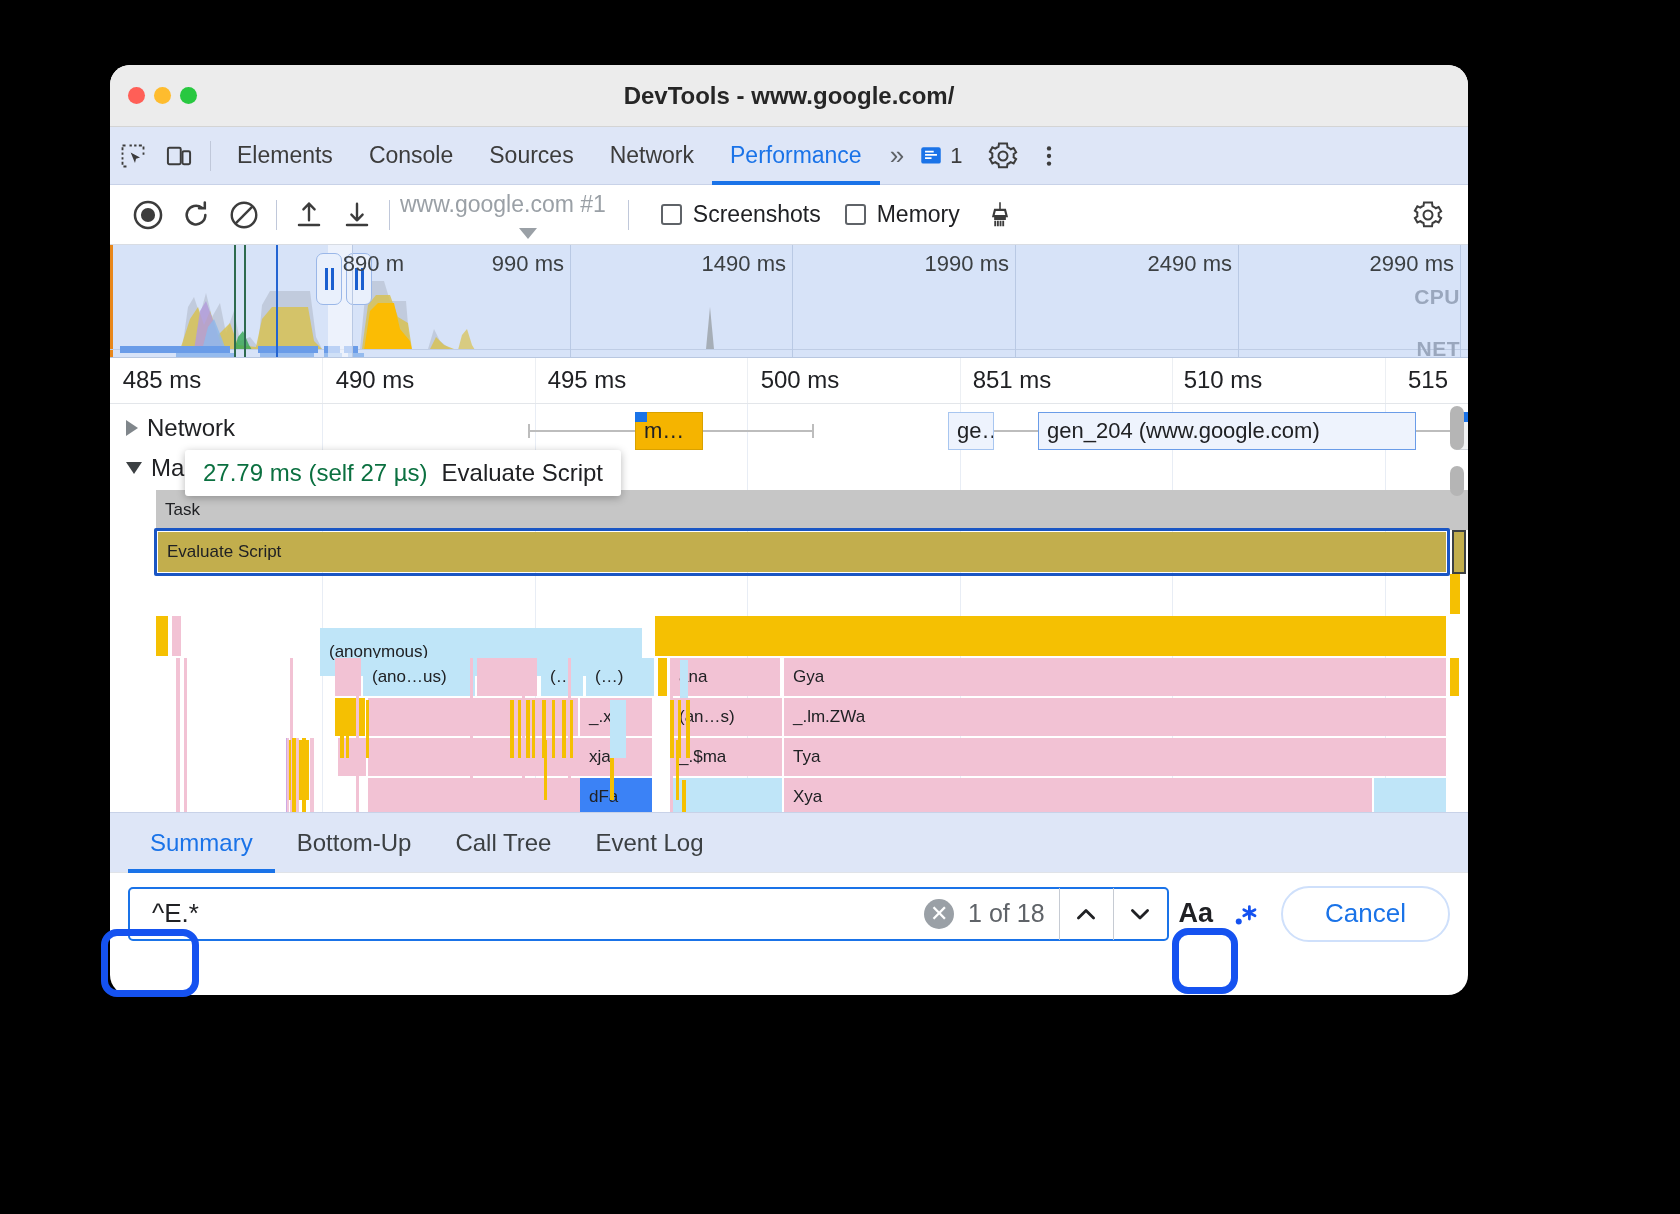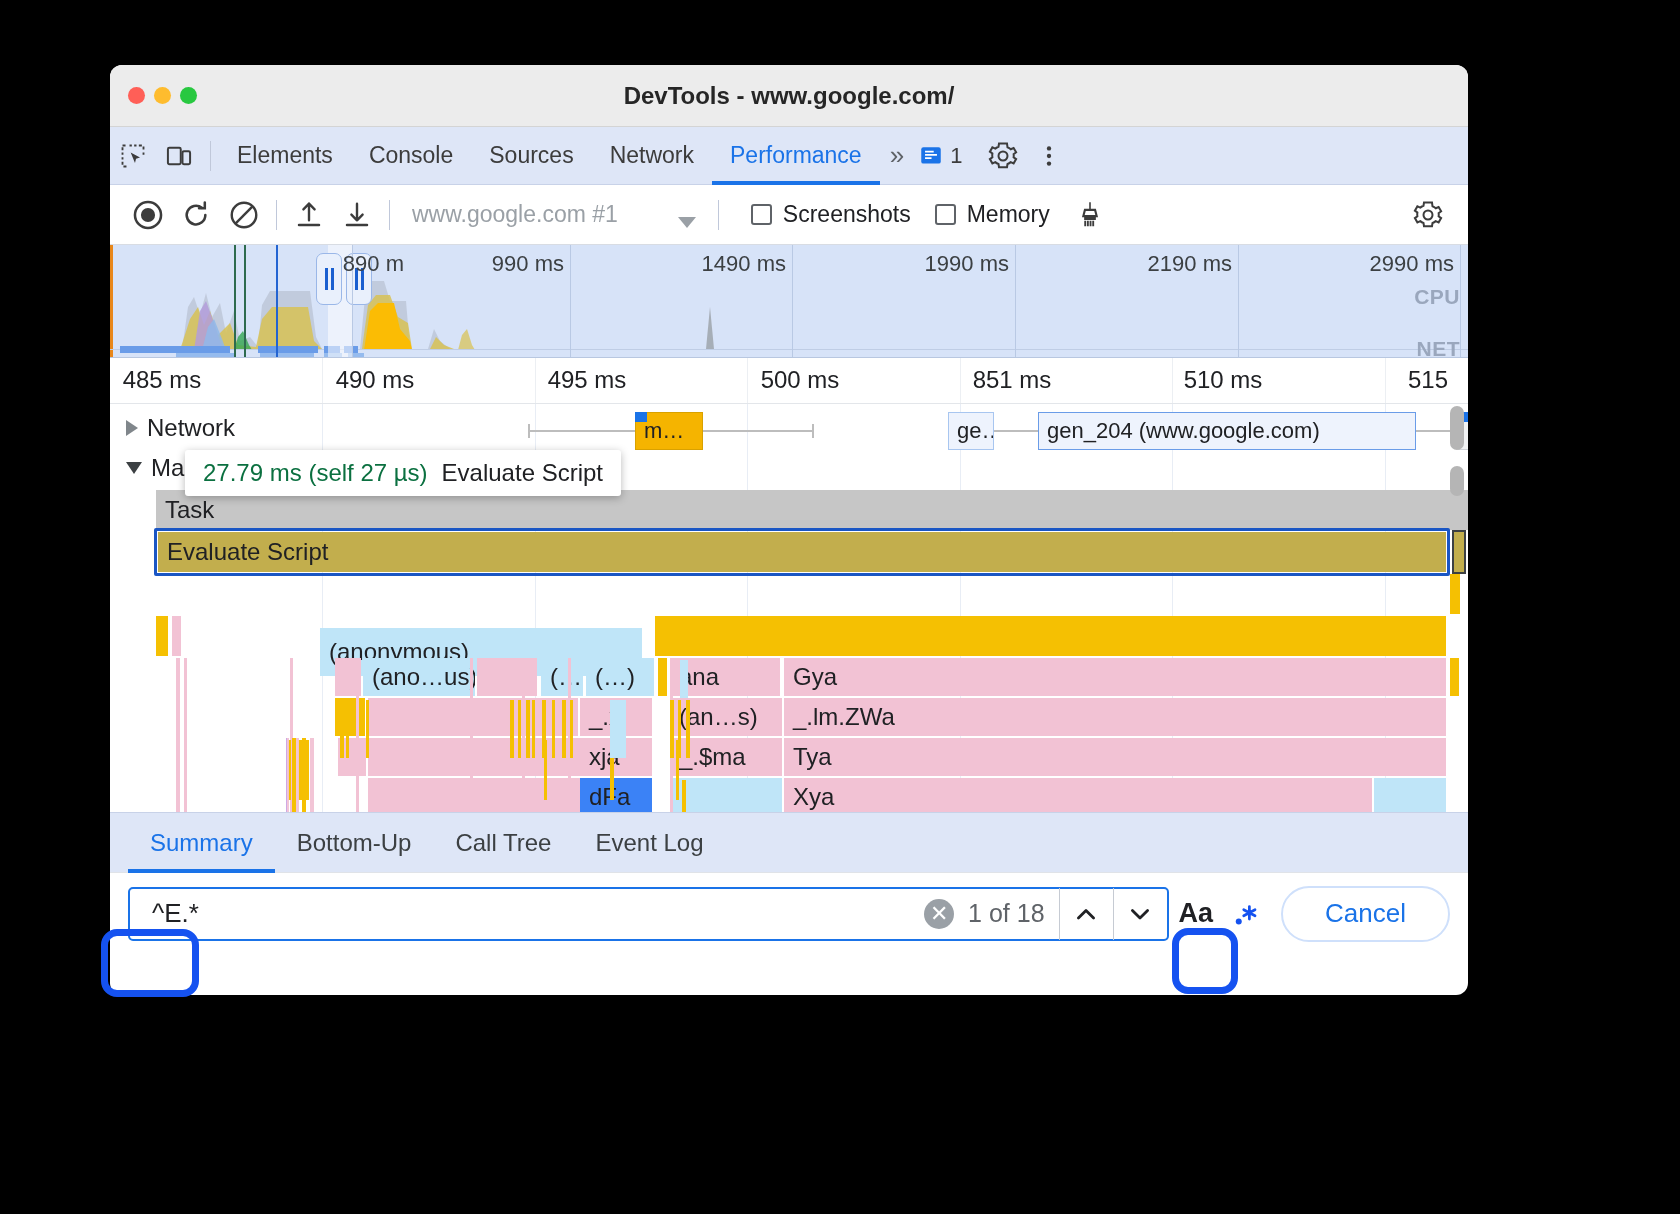--- a/index.html
+++ b/index.html
@@ -7,21 +7,21 @@
     width: 1680px; height: 1214px;
     background: #000;
     font-family: "Liberation Sans", sans-serif;
     overflow: hidden;
   }
   #window {
     position: absolute;
     left: 110px; top: 65px;
     width: 1358px; height: 930px;
     background: #fff;
-    border-radius: 12px;
+    border-radius: 20px;
     overflow: hidden;
     box-shadow: 0 0 0 1px rgba(0,0,0,0.12);
   }
 
   
   .titlebar {
     position: relative;
     height: 62px;
     background: #ececec;
     border-bottom: 1px solid #d4d4d4;
@@ -69,22 +69,23 @@
 
   
   .perfbar {
     height: 60px; background: #fff;
     display: flex; align-items: center;
     border-bottom: 1px solid #d8dce3;
     padding-left: 14px;
   }
   .pb-icon { width: 48px; height: 48px; display:flex; align-items:center; justify-content:center; }
   .record-select {
-    display: flex; align-items: flex-end; gap: 10px;
-    margin-left: 14px;
+    display: flex; align-items: center; gap: 10px;
+    margin-left: 2px;
+    flex-direction: column;
   }
   .record-name { font-size: 23px; color: #9aa0a6; }
   .caret-dn { width: 0; height: 0; border-left: 9px solid transparent; border-right: 9px solid transparent; border-top: 11px solid #9aa0a6; margin-left: 50px;}
   .cb-wrap { display: flex; align-items: center; gap: 11px; margin-left: 24px; }
   .cbox { width: 21px; height: 21px; border: 2px solid #5f6368; border-radius: 3px; }
   .cb-label { font-size: 23px; color: #202124; }
 
   
   .overview {
     position: relative;
@@ -138,21 +139,21 @@
   .tri.right { border-top:8px solid transparent; border-bottom:8px solid transparent; border-left:12px solid #80868b; }
   .tri.down { border-left:8px solid transparent; border-right:8px solid transparent; border-top:12px solid #3c4043; }
   .netbar {
     position: absolute; height: 38px; font-size: 22px;
     display:flex; align-items:center; padding-left: 8px;
     color:#202124; white-space: nowrap; overflow:hidden;
   }
   .netline { position:absolute; height:2px; background:#bdbdbd; }
   .netcap { position:absolute; width:2px; height:14px; background:#bdbdbd; }
   .fbar {
-    position: absolute; font-size: 24px;
+    position: absolute; font-size: 17px;
     display: flex; align-items: center; padding-left: 9px;
     color: #202124; white-space: nowrap; overflow: hidden;
   }
   .selbox {
     position:absolute; border: 3px solid #1a56c4; border-radius: 2px;
     pointer-events:none;
   }
   .tooltip {
     position: absolute; background: #fff; border-radius: 3px;
     box-shadow: 0 2px 8px rgba(0,0,0,.28);
@@ -391,21 +392,21 @@
     <div class="ov-tick" style="left:460px"></div>
     <div class="ov-tick" style="left:682px"></div>
     <div class="ov-tick" style="left:905px"></div>
     <div class="ov-tick" style="left:1128px"></div>
     <div class="ov-tick" style="left:1350px"></div>
 
     <div class="ov-label" style="left:300px">890 m</div>
     <div class="ov-label" style="left:460px">990 ms</div>
     <div class="ov-label" style="left:682px">1490 ms</div>
     <div class="ov-label" style="left:905px">1990 ms</div>
-    <div class="ov-label" style="left:1128px">2190 ms</div>
+    <div class="ov-label" style="left:1128px">2490 ms</div>
     <div class="ov-label" style="left:1350px">2990 ms</div>
 
     <div class="ov-side" style="top:40px">CPU</div>
     <div class="ov-side" style="top:92px">NET</div>
   </div>
 
   <div class="ruler">
     <div class="r-tick" style="left:212px"></div>
     <div class="r-tick" style="left:425px"></div>
     <div class="r-tick" style="left:637px"></div>

